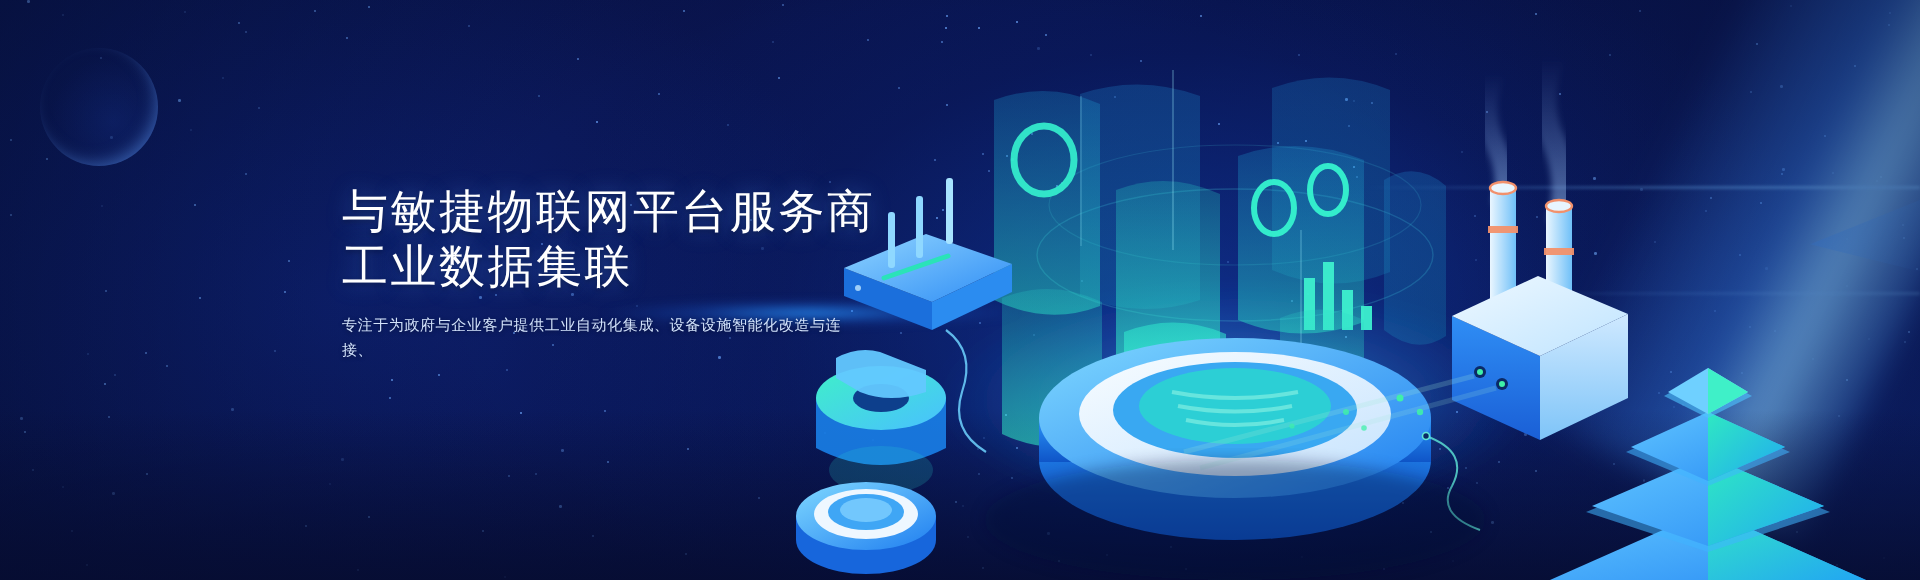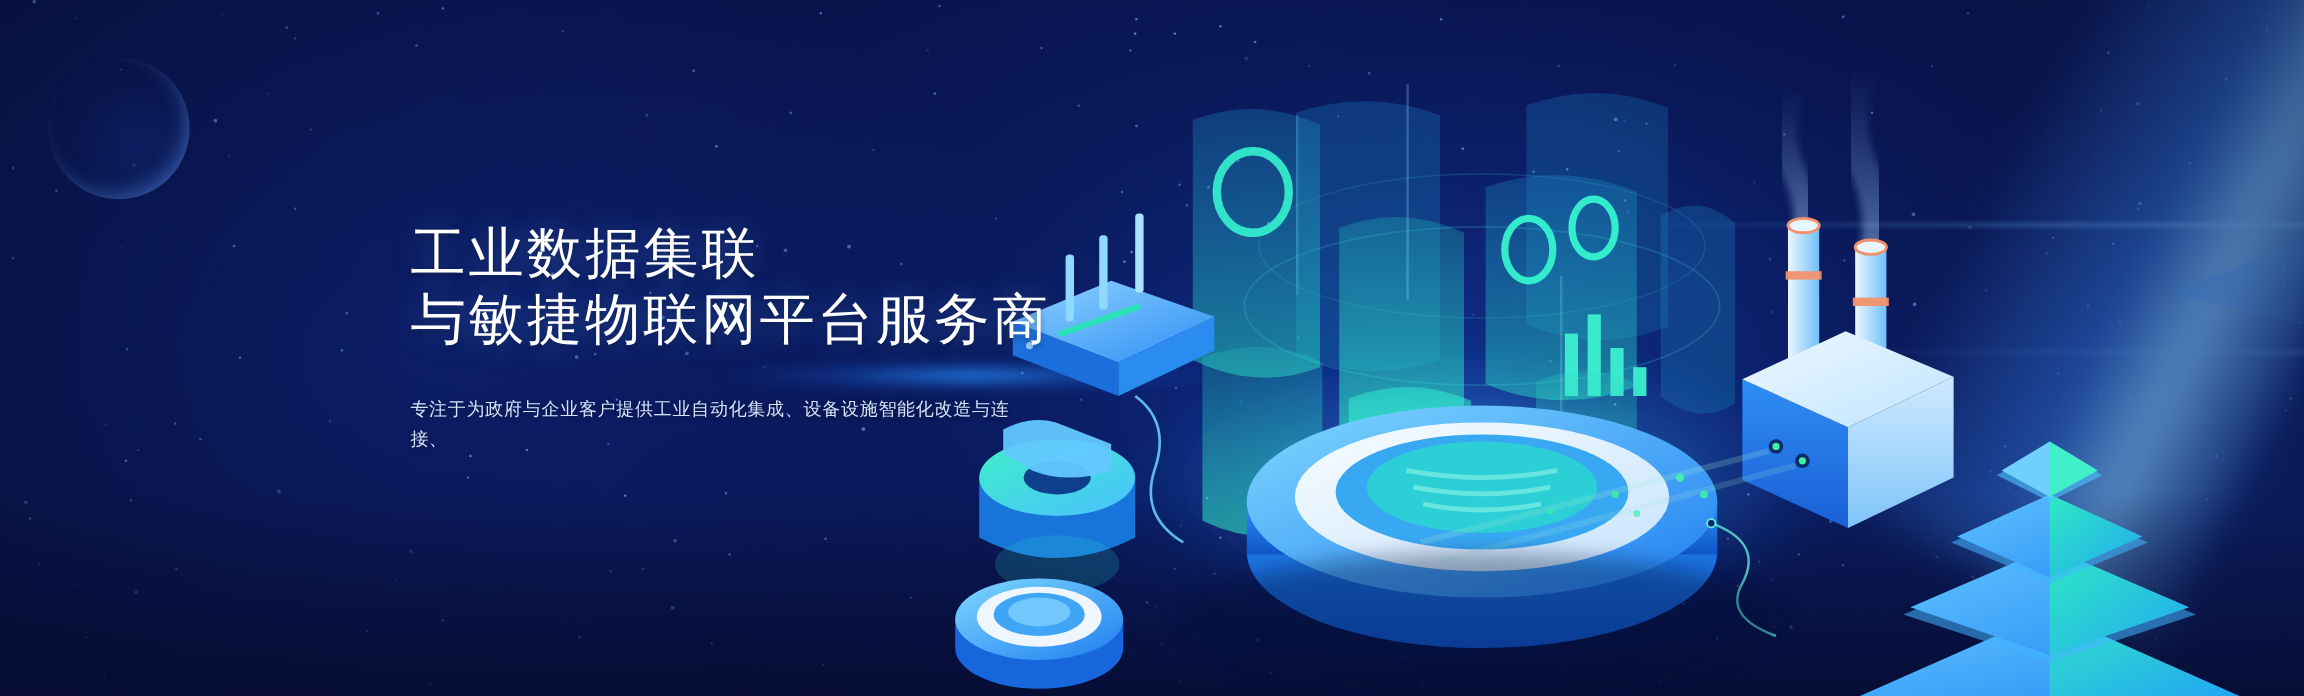--- a/index.html
+++ b/index.html
@@ -73,21 +73,21 @@
   .headline {
     color:#ffffff;
     font-size:46px;
     line-height:55px;
     letter-spacing:2.5px;
     font-weight:400;
     text-shadow:0 0 22px rgba(80,150,255,0.45), 0 2px 5px rgba(0,0,0,0.35);
     white-space:nowrap;
   }
   .subline {
-    margin-top:35px;
+    margin-top:18px;
     color:#d3e3fb;
     font-size:15px;
     line-height:25px;
     letter-spacing:.6px;
     max-width:530px;
     text-shadow:0 1px 4px rgba(0,0,0,0.4);
   }
 
   
   .art { position:absolute; left:780px; top:0; width:1140px; height:580px; }
@@ -603,18 +603,18 @@
           <path d="M888 392 L928 368 L968 392 L928 414 Z" fill="#6fd0ff"></path>
           <path d="M928 368 L968 392 L928 414 Z" fill="#3ff0c8"></path>
         </g>
       </g>
 
       <ellipse cx="455" cy="520" rx="250" ry="60" fill="#061036" opacity=".35" filter="url(#blurMd)"></ellipse>
     </svg>
   </div>
 
   <div class="copy">
+    <div class="headline">与敏捷物联网平台服务商</div>
     <div class="headline">工业数据集联</div>
-    <div class="headline">与敏捷物联网平台服务商</div>
     <div class="subline">专注于为政府与企业客户提供工业自动化集成、设备设施智能化改造与连接、</div>
   </div>
 
 </div>
 
 </body></html>

